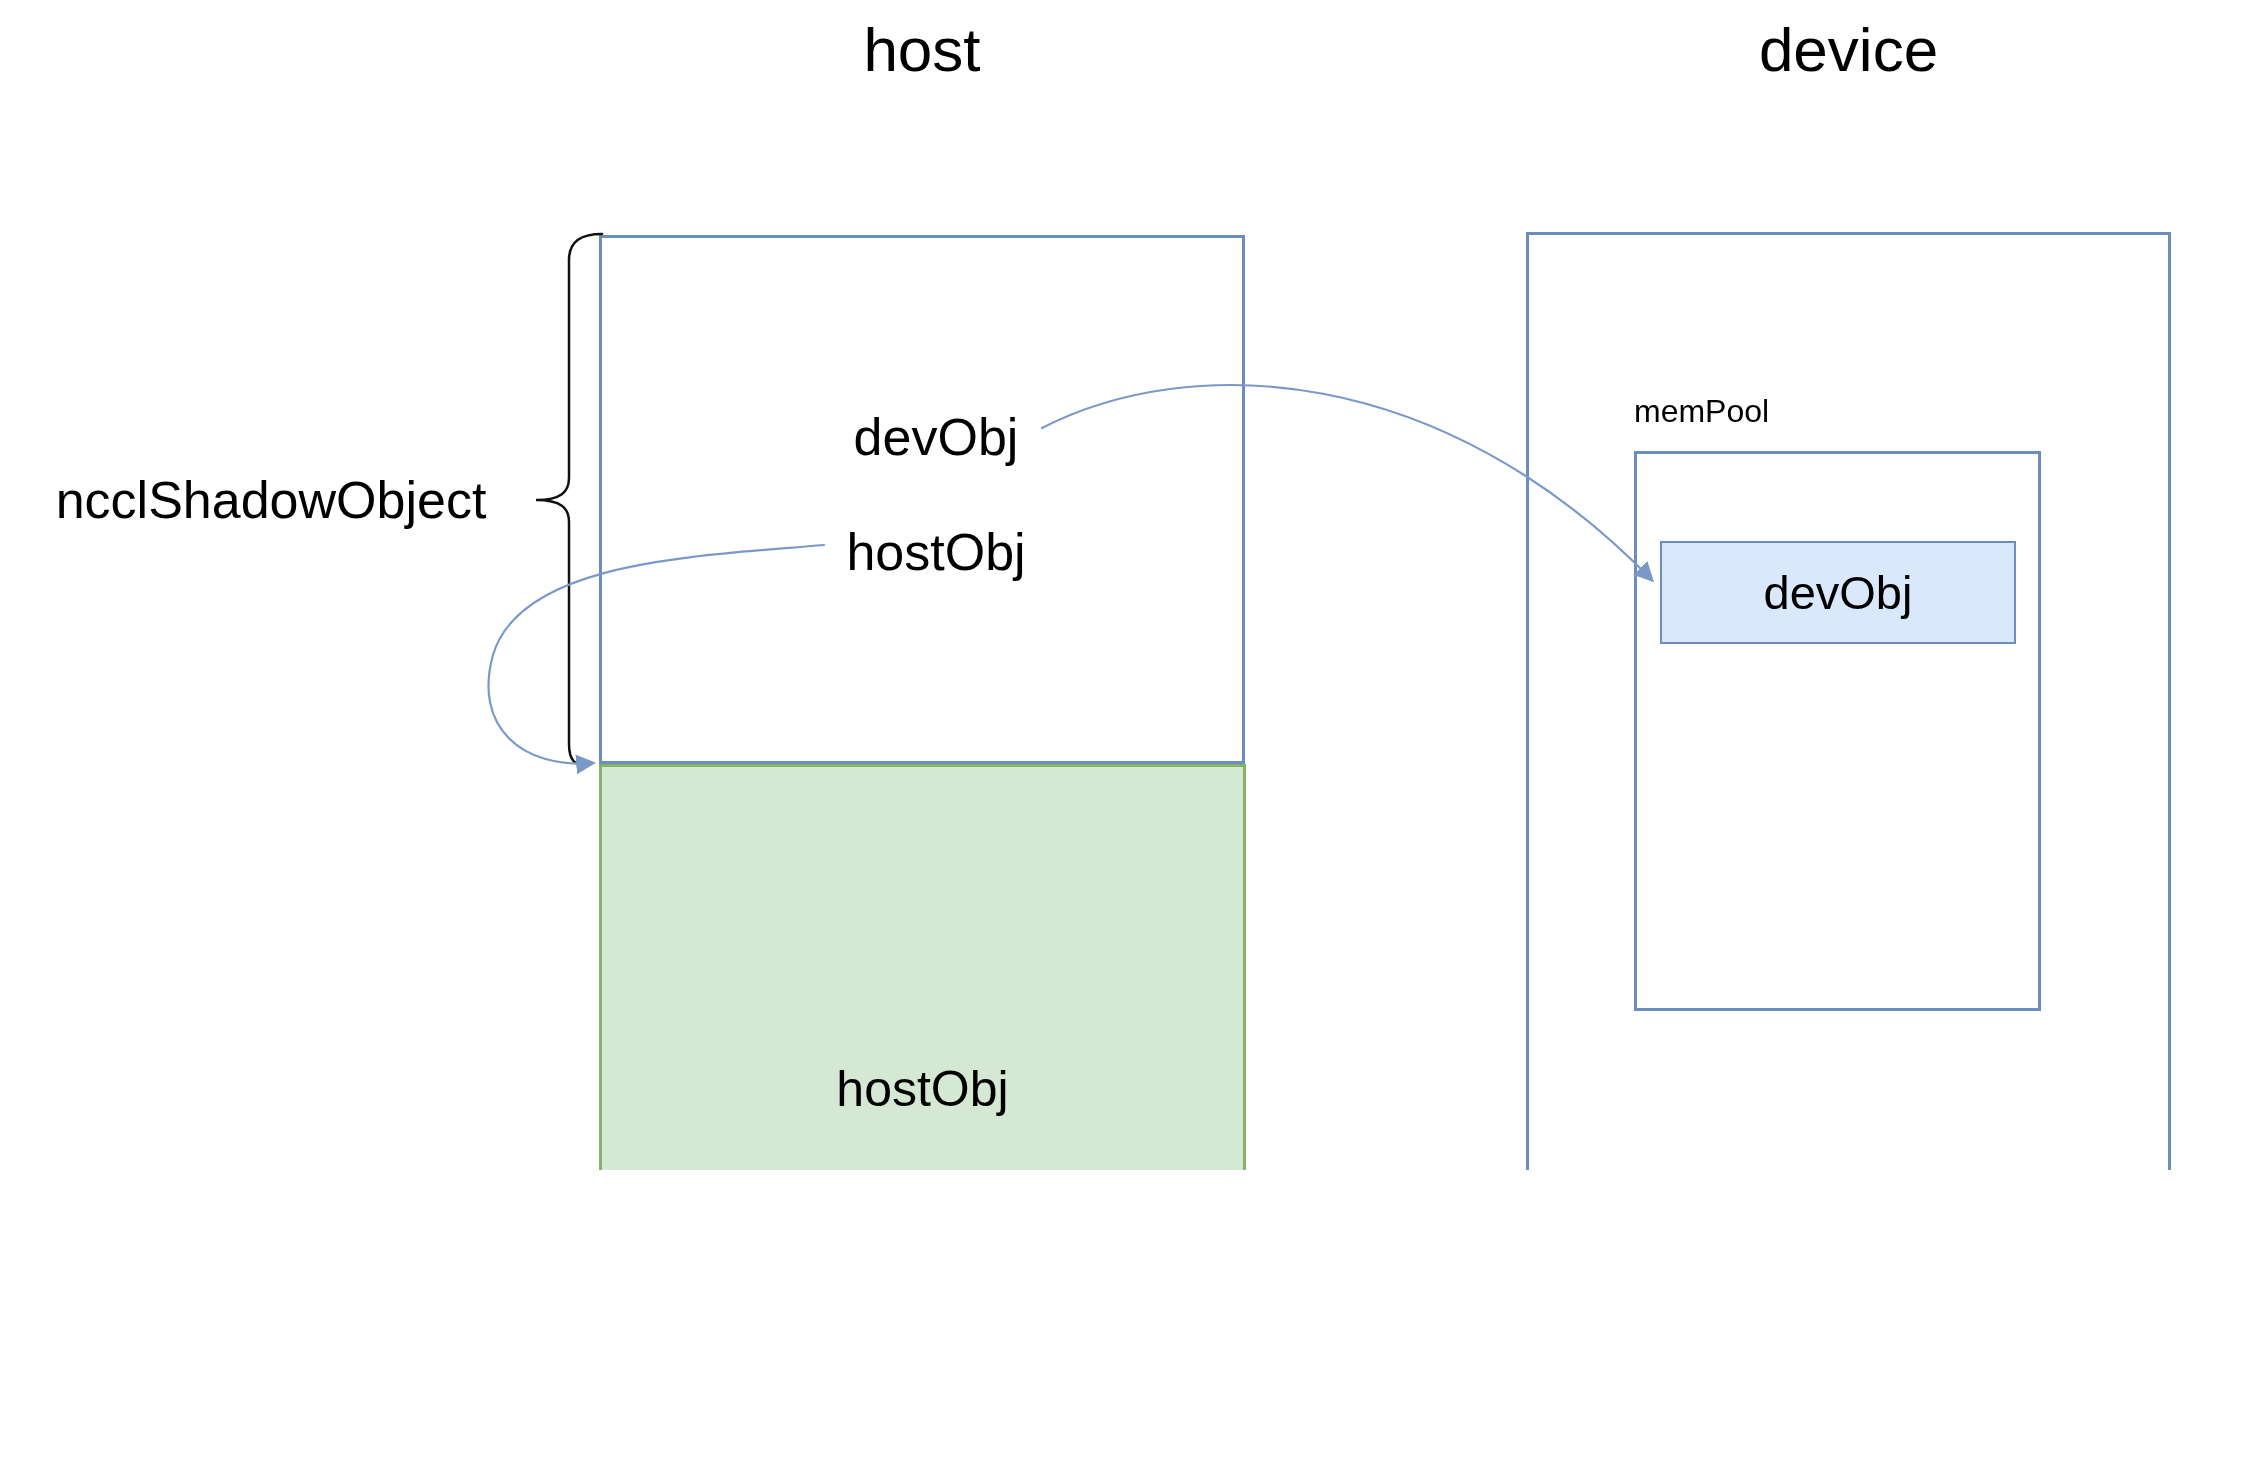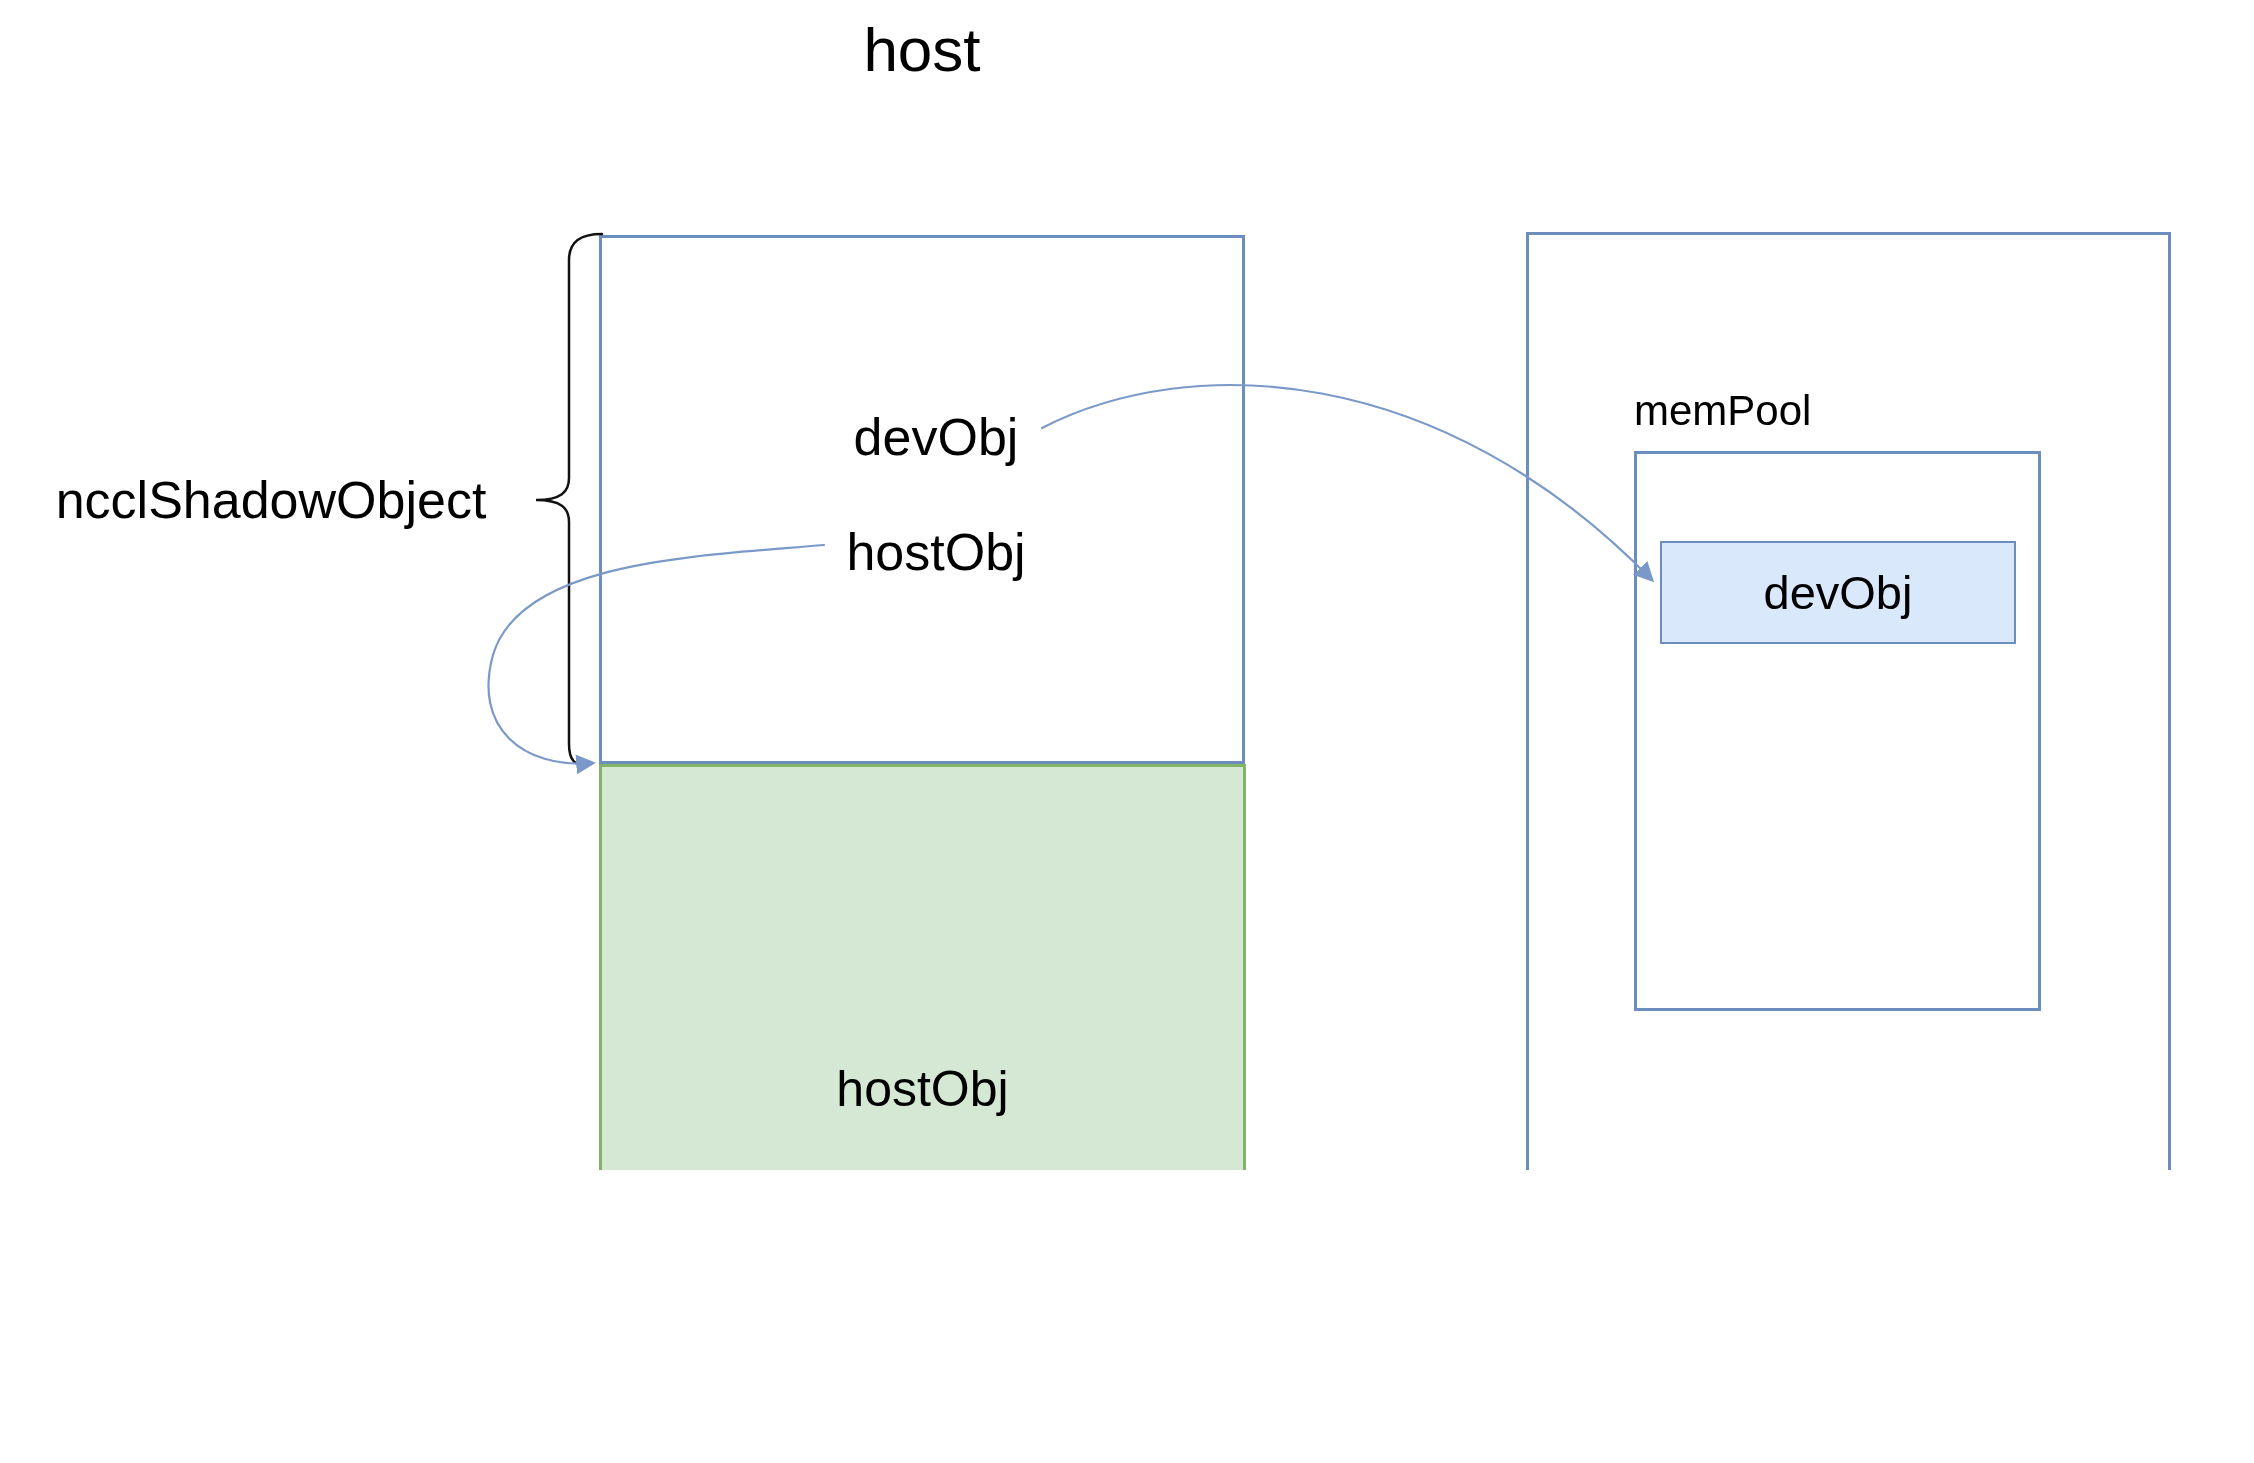--- a/index.html
+++ b/index.html
@@ -83,38 +83,39 @@
   .brace-label {
     left: 30px; top: 469px;
     width: 482px;
     font-size: 52px;
     line-height: 62px;
     color: #000000;
     text-align: center;
   }
   .mempool-label {
     left: 1634px; top: 386px;
-    font-size: 42px;
+    font-size: 32px;
     line-height: 50px;
     color: #000000;
   }
 
   svg.overlay {
     position: absolute;
     left: 0; top: 0;
     width: 2254px; height: 1463px;
     pointer-events: none;
   }
 </style>
 </head>
 <body>
 
 <div class="stage">
 
   <div class="abs col-title" style="left:599px; top:13px; width:646px;">host</div>
+  <div class="abs col-title" style="left:1526px; top:13px; width:645px;">device</div>
 
   <div class="abs host-box"></div>
 
   <div class="abs green-box">
     <span class="region-label">hostObj</span>
   </div>
 
   <div class="abs device-box"></div>
 
   <div class="abs mempool-box"></div>

